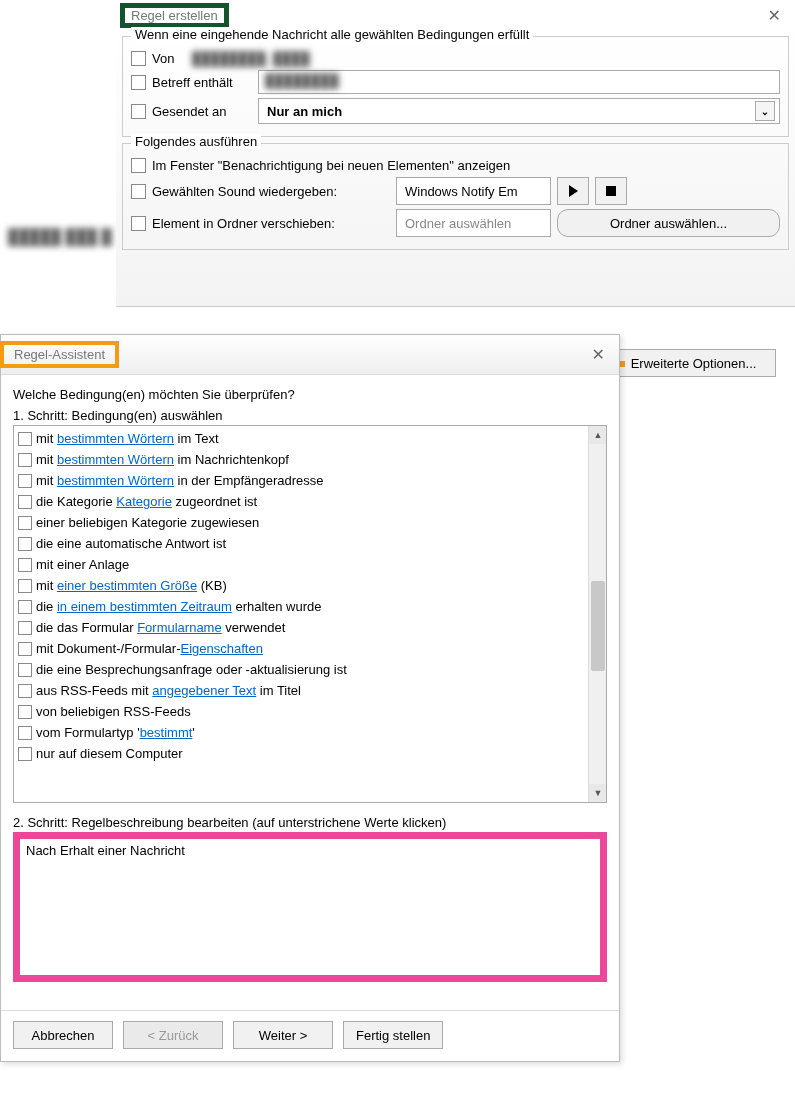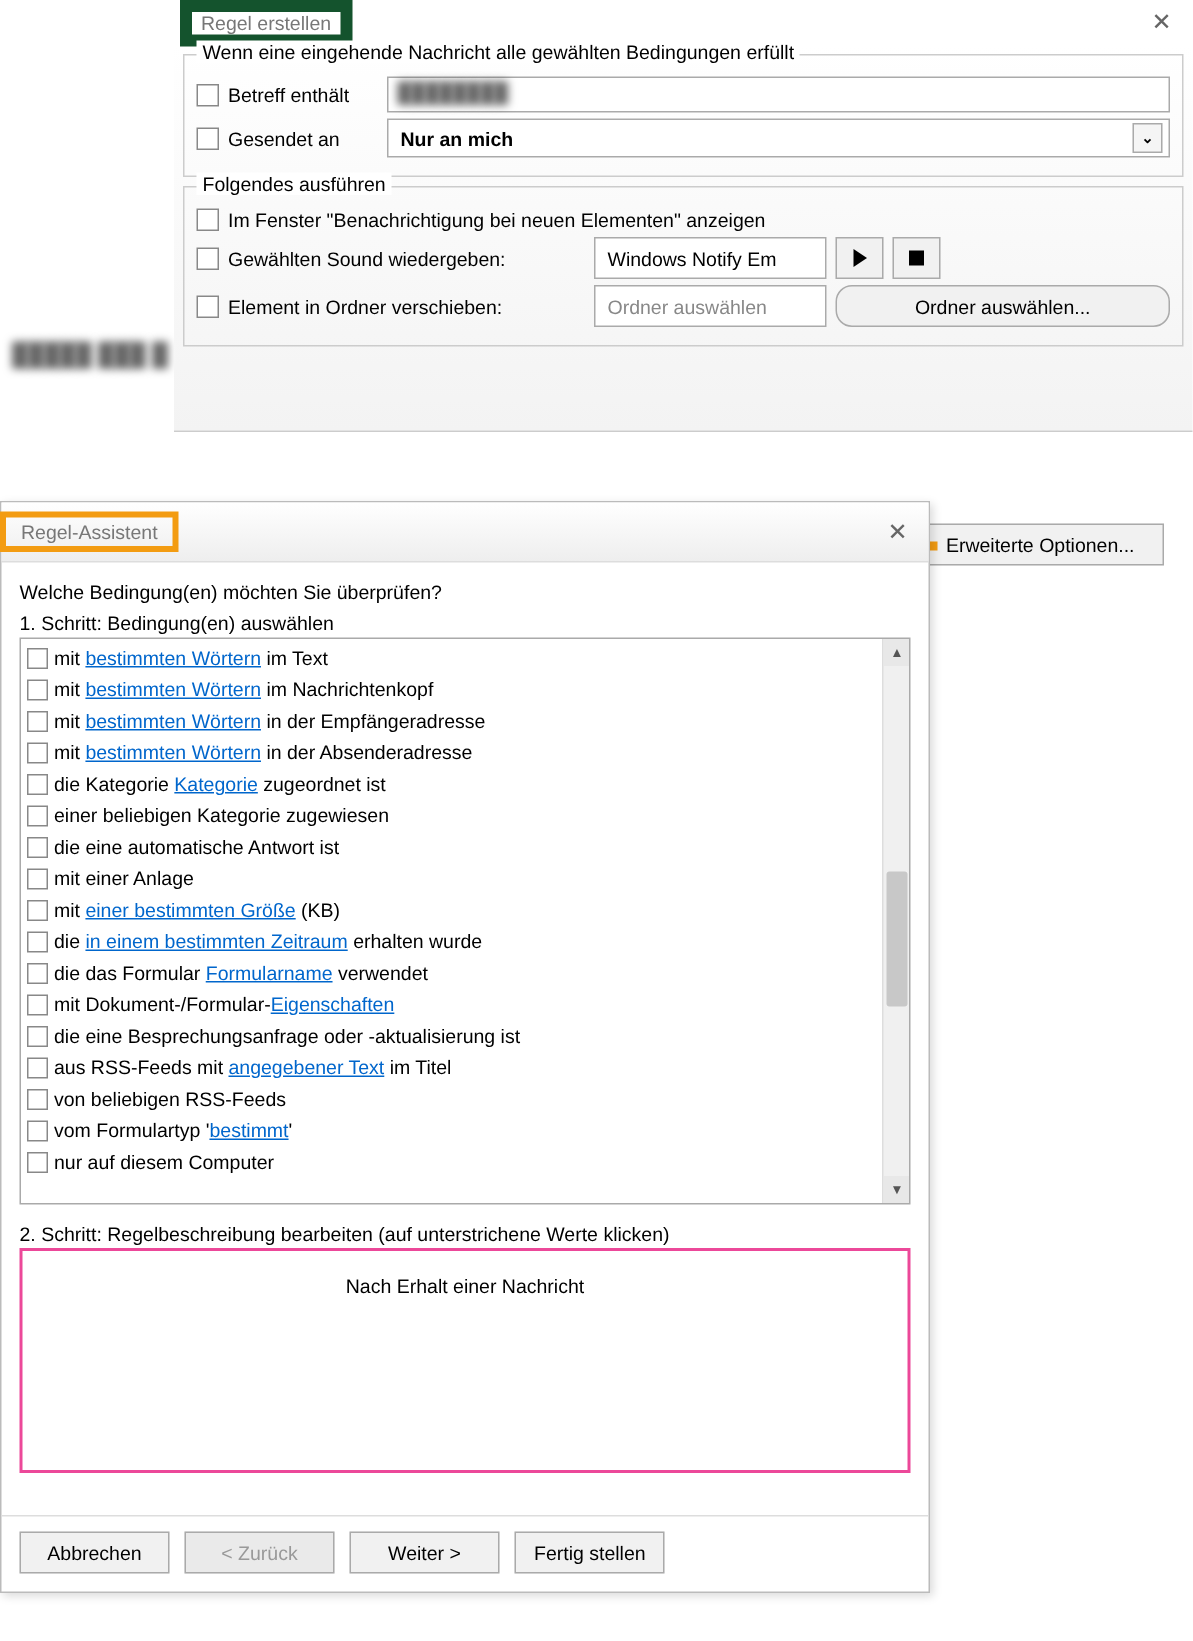--- a/index.html
+++ b/index.html
@@ -28,21 +28,21 @@
     background: #fff;
   }
   .dlg1-titlebar {
     height: 30px;
     display: flex;
     align-items: center;
     justify-content: space-between;
     padding: 0 6px 0 4px;
   }
   .dlg1-title {
-    border: 8px solid #14532d;
+    border: 5px solid #14532d;
     padding: 0px 6px;
     color: #777;
   }
   .close-x {
     font-size: 16px;
     color: #666;
     padding: 2px 8px;
     cursor: pointer;
   }
   .groupbox {
@@ -274,26 +274,25 @@
   .scroll-thumb {
     position: absolute;
     left: 2px;
     width: 14px;
     background: #c8c8c8;
     top: 155px;
     height: 90px;
     border-radius: 2px;
   }
   .descbox {
-    border: 2px solid #ec4899;
+    border: 7px solid #ec4899;
     background: #fff;
     height: 150px;
-    padding: 16px 6px;
+    padding: 4px 6px;
     margin-top: 2px;
-    text-align: center;
   }
   .dlg2-buttons {
     display: flex;
     justify-content: flex-start;
     gap: 10px;
     padding: 10px 12px 12px 12px;
     border-top: 1px solid #ddd;
     margin-top: 20px;
   }
   .dlg2-buttons .btn {
@@ -311,20 +310,25 @@
 
 <div class="dlg1">
   <div class="dlg1-titlebar">
     <span class="dlg1-title">Regel erstellen</span>
     <span class="close-x">✕</span>
   </div>
   <div class="dlg1-body-bg">
 
     <div class="groupbox">
       <span class="group-label">Wenn eine eingehende Nachricht alle gewählten Bedingungen erfüllt</span>
+      <div class="row">
+        <span class="chk"></span>
+        <span style="width:34px;">Von</span>
+        <span class="blur-text">████████, ████</span>
+      </div>
       <div class="row">
         <span class="chk"></span>
         <span style="width:100px;">Betreff enthält</span>
         <div class="txtfield">
           <span class="blur-text">████████</span>
         </div>
       </div>
       <div class="row">
         <span class="chk"></span>
         <span style="width:100px;">Gesendet an</span>
@@ -386,24 +390,20 @@
             <span class="chk"></span>
             <span>mit <span class="link">bestimmten Wörtern</span> im Text</span>
           </div>
           <div class="cond-row">
             <span class="chk"></span>
             <span>mit <span class="link">bestimmten Wörtern</span> im Nachrichtenkopf</span>
           </div>
           <div class="cond-row">
             <span class="chk"></span>
             <span>mit <span class="link">bestimmten Wörtern</span> in der Empfängeradresse</span>
-          </div>
-          <div class="cond-row">
-            <span class="chk"></span>
-            <span>mit <span class="link">bestimmten Wörtern</span> in der Absenderadresse</span>
           </div>
           <div class="cond-row">
             <span class="chk"></span>
             <span>die Kategorie <span class="link">Kategorie</span> zugeordnet ist</span>
           </div>
           <div class="cond-row">
             <span class="chk"></span>
             <span>einer beliebigen Kategorie zugewiesen</span>
           </div>
           <div class="cond-row">

